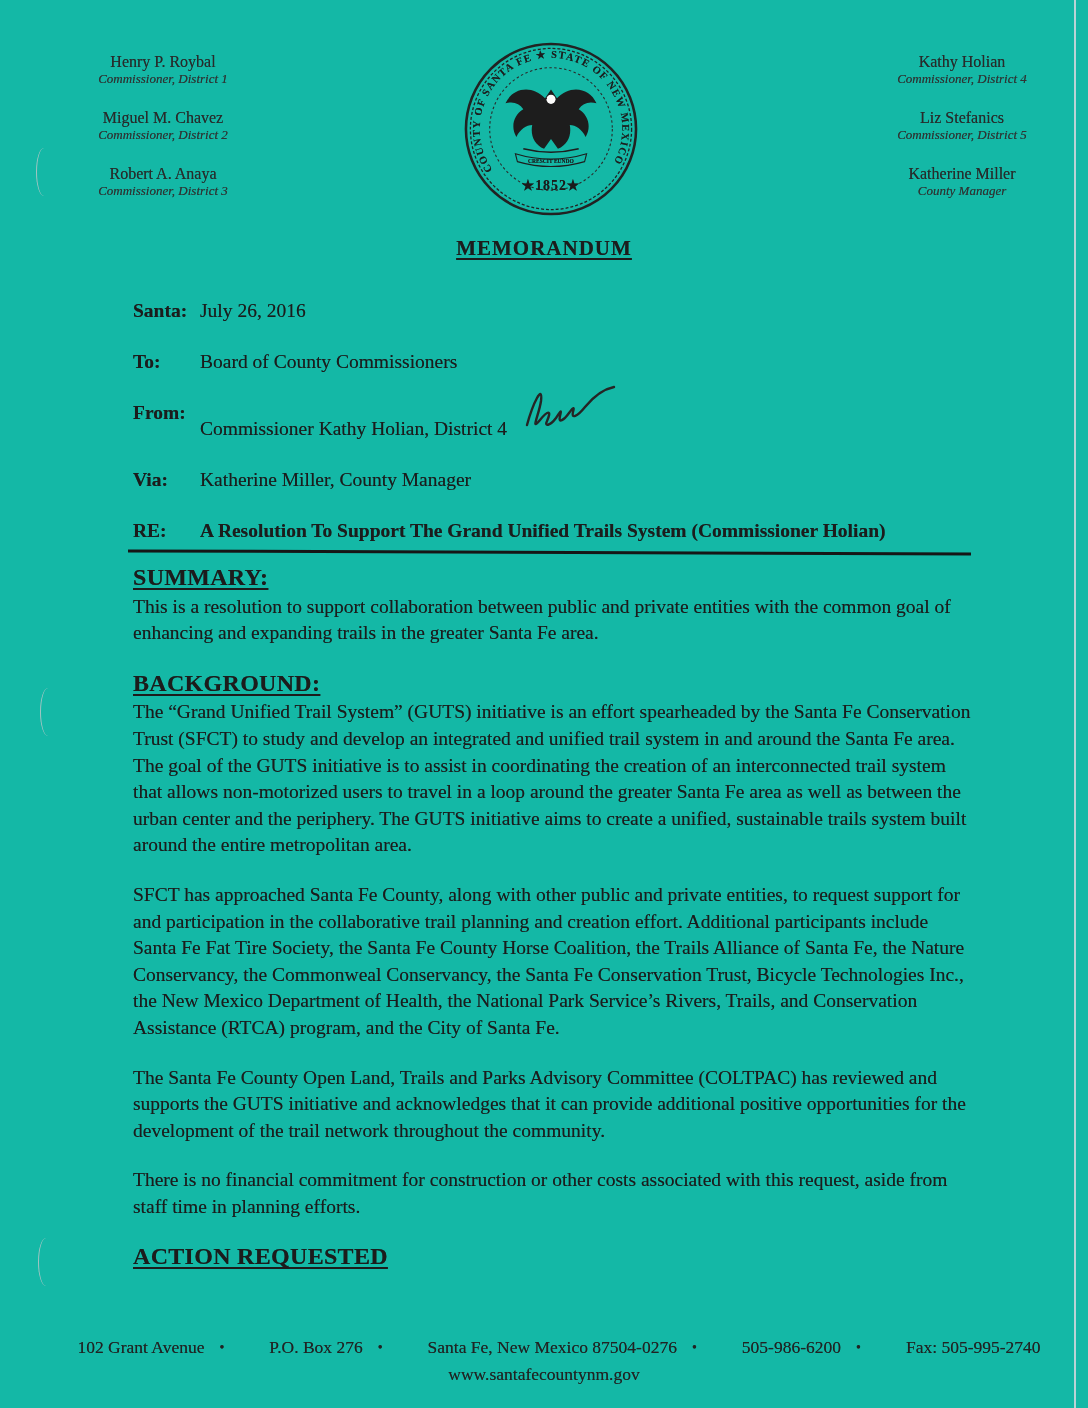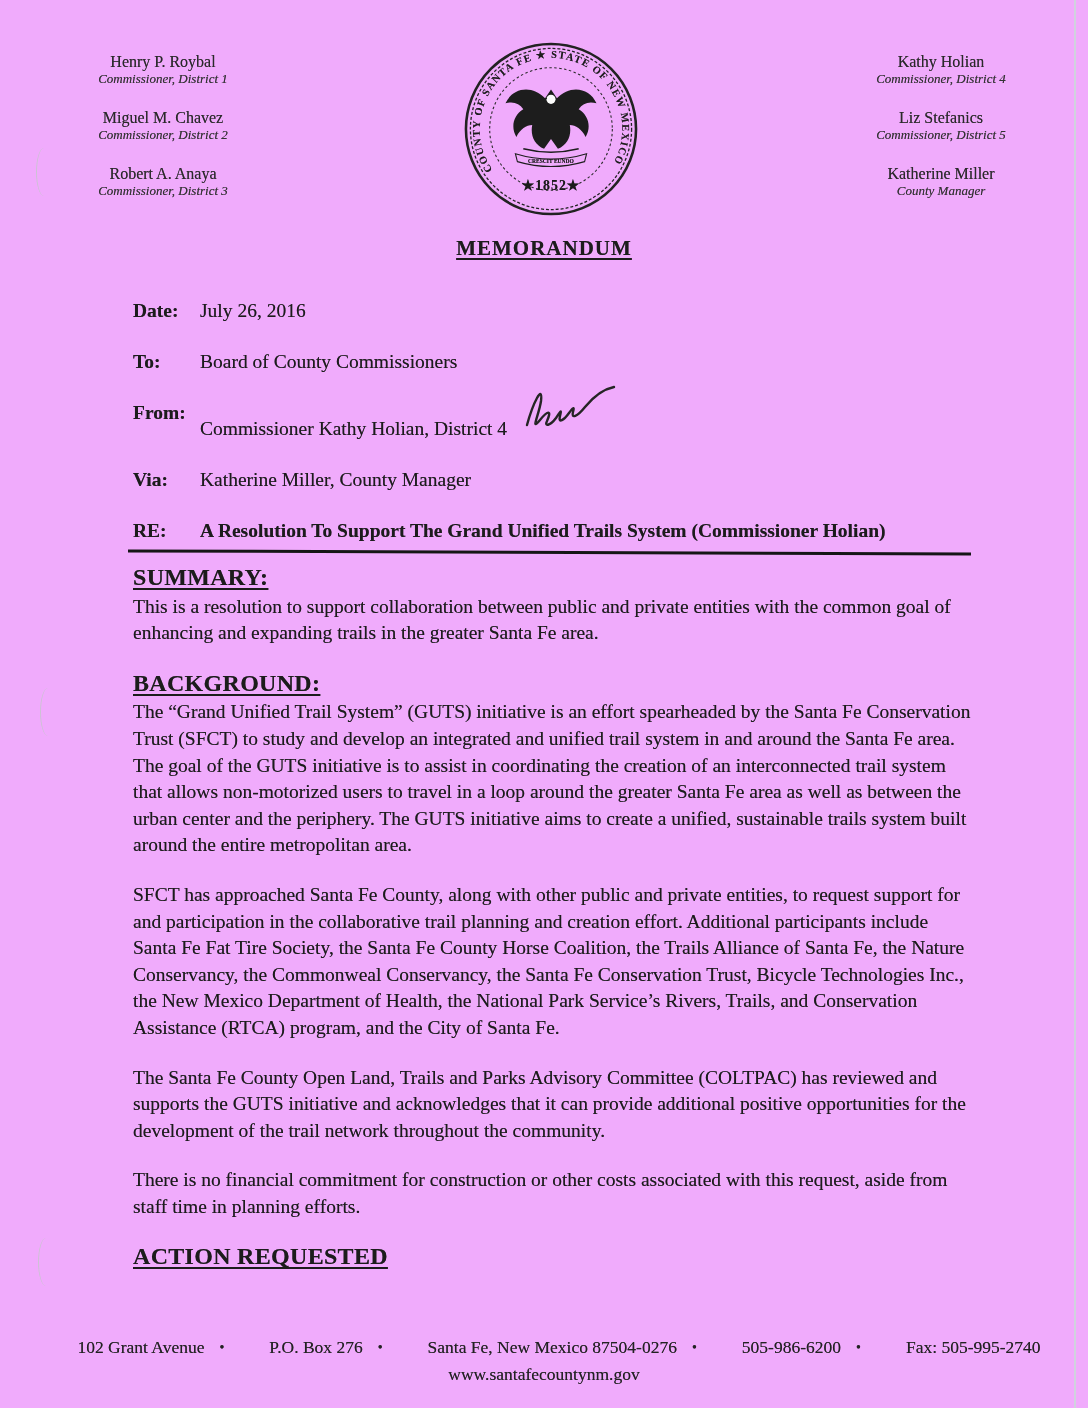--- a/index.html
+++ b/index.html
@@ -1,31 +1,31 @@
 <!DOCTYPE html>
 <html><head>
 <meta charset="utf-8">
 <style>
   * { margin:0; padding:0; box-sizing:border-box; }
   html,body { background:#e8e8e8; }
   .page {
     position:relative;
     width:1088px; height:1408px;
     margin:0 auto;
-    background:#f0abfc;
+    background:#14b8a6;
     font-family:"Liberation Serif", serif;
     color:#1c1c1c;
     overflow:hidden;
     text-shadow:0 0 0.5px rgba(20,20,20,0.55);
   }
 
   
   .officials { position:absolute; top:52px; width:210px; text-align:center; }
   .officials.left { left:58px; }
-  .officials.right { left:836px; }
+  .officials.right { left:857px; }
   .official { margin-bottom:21px; }
   .official .name { font-size:16px; line-height:19px; color:#2a2a2a; }
   .official .title { font-size:13px; font-style:italic; line-height:16px; color:#333; }
 
   
   .seal { position:absolute; left:462px; top:40px; width:178px; height:178px; }
 
   
   .memo-title {
     position:absolute; top:236px; left:0; right:0;
@@ -137,21 +137,21 @@
       <text x="90" y="124.5" text-anchor="middle" font-size="5.6" font-weight="bold" fill="#1d1d1d" font-family="Liberation Serif, serif">CRESCIT EUNDO</text>
 
       <text x="90" y="152" text-anchor="middle" font-size="14" font-weight="bold" letter-spacing="1" fill="#1b1b1b" font-family="Liberation Serif, serif">★1852★</text>
     </svg>
   </div>
 
   <div class="memo-title">MEMORANDUM</div>
 
   <div class="memo-fields">
     <div class="field-row">
-      <span class="lbl">Date:</span>
+      <span class="lbl">Santa:</span>
       <span class="val">July 26, 2016</span>
     </div>
     <div class="field-row">
       <span class="lbl">To:</span>
       <span class="val">Board of County Commissioners</span>
     </div>
     <div class="field-row">
       <span class="lbl">From:</span>
       <span class="from-wrap">
         <span class="val">Commissioner Kathy Holian, District 4</span>

